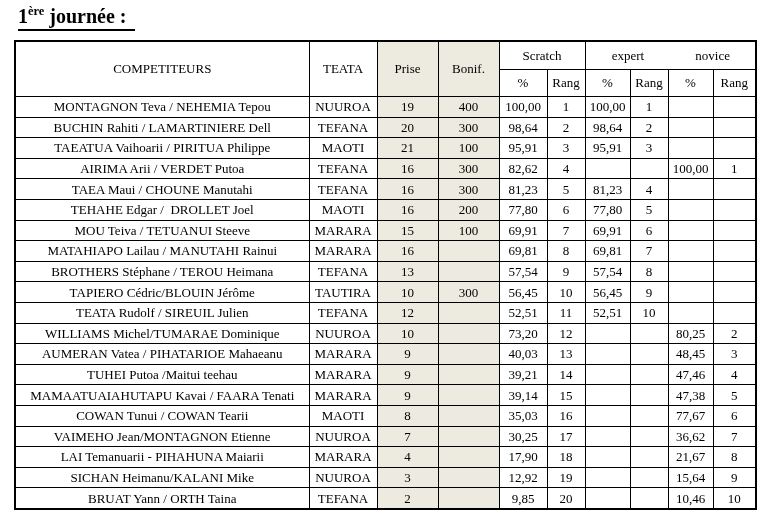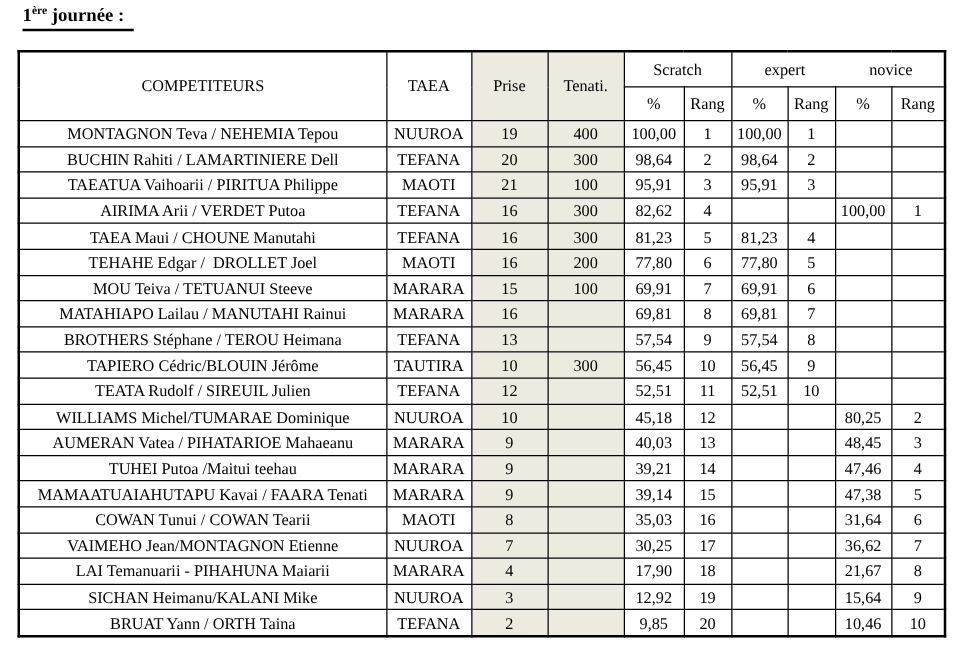--- a/index.html
+++ b/index.html
@@ -16,21 +16,21 @@
     color: #000000;
     overflow: hidden;
   }
   .title {
     position: absolute;
     left: 18px;
     top: 4px;
   }
   .title-text {
     display: inline-block;
-    font-size: 15px;
+    font-size: 20px;
     font-weight: bold;
     border-bottom: 2px solid #000;
     padding-bottom: 1px;
     padding-right: 4px;
     white-space: pre;
   }
   .title-text sup {
     font-size: 0.62em;
     vertical-align: super;
     font-weight: bold;
@@ -103,23 +103,23 @@
       <col style="width:48px">
       <col style="width:38px">
       <col style="width:45px">
       <col style="width:38px">
       <col style="width:45px">
       <col style="width:43px">
     </colgroup>
     <thead>
       <tr class="group-row">
         <th rowspan="2" class="th-competiteurs">COMPETITEURS</th>
-        <th rowspan="2" class="th-club">TAEA</th>
+        <th rowspan="2" class="th-club">TEATA</th>
         <th rowspan="2" class="th-prise hl">Prise</th>
-        <th rowspan="2" class="th-bonif hl">Tenati.</th>
+        <th rowspan="2" class="th-bonif hl">Bonif.</th>
         <th colspan="2">Scratch</th>
         <th colspan="4">
           <span class="group-split">
             <span class="half">expert</span>
             <span class="half">novice</span>
           </span>
         </th>
       </tr>
       <tr class="sub-row">
         <th>%</th>
@@ -261,21 +261,21 @@
     <td class="pct-low">52,51</td>
     <td>10</td>
     <td class="pct-low"></td>
     <td></td>
   </tr>
         <tr>
     <td class="name">WILLIAMS Michel/TUMARAE Dominique</td>
     <td>NUUROA</td>
     <td class="hl">10</td>
     <td class="hl"></td>
-    <td>45,18</td>
+    <td>73,20</td>
     <td>12</td>
     <td class="pct-low"></td>
     <td></td>
     <td class="pct-low">80,25</td>
     <td>2</td>
   </tr>
         <tr>
     <td class="name">AUMERAN Vatea / PIHATARIOE Mahaeanu</td>
     <td>MARARA</td>
     <td class="hl">9</td>
@@ -313,21 +313,21 @@
   </tr>
         <tr>
     <td class="name">COWAN Tunui / COWAN Tearii</td>
     <td>MAOTI</td>
     <td class="hl">8</td>
     <td class="hl"></td>
     <td>35,03</td>
     <td>16</td>
     <td class="pct-low"></td>
     <td></td>
-    <td class="pct-low">31,64</td>
+    <td class="pct-low">77,67</td>
     <td>6</td>
   </tr>
         <tr>
     <td class="name">VAIMEHO Jean/MONTAGNON Etienne</td>
     <td>NUUROA</td>
     <td class="hl">7</td>
     <td class="hl"></td>
     <td>30,25</td>
     <td>17</td>
     <td class="pct-low"></td>

